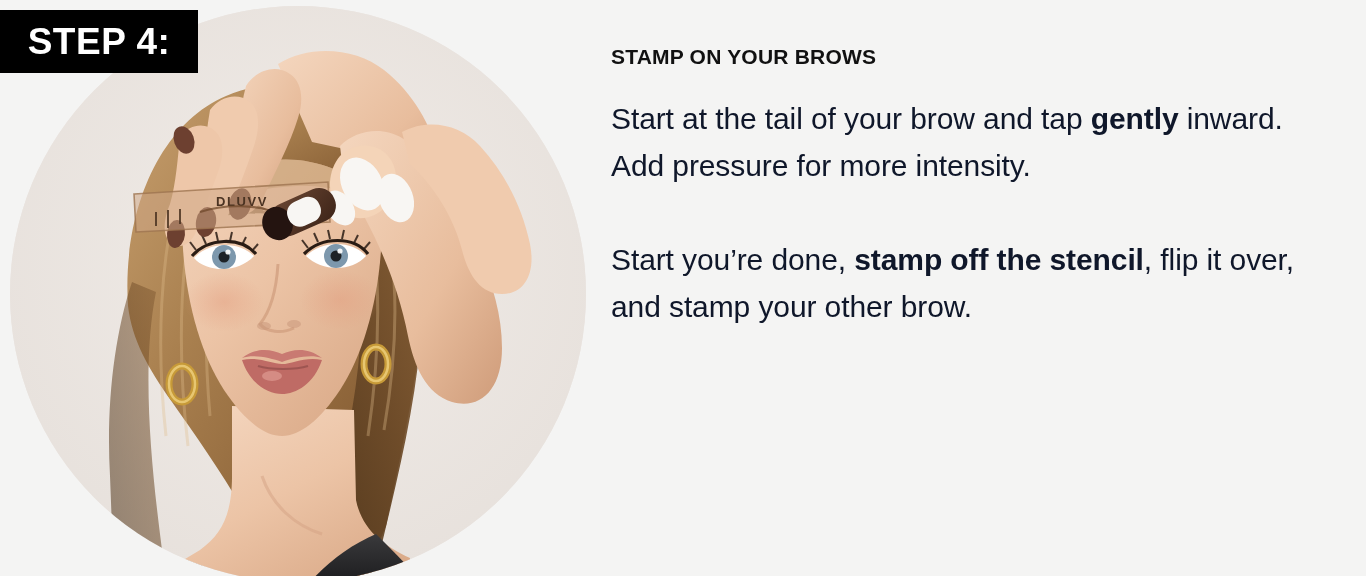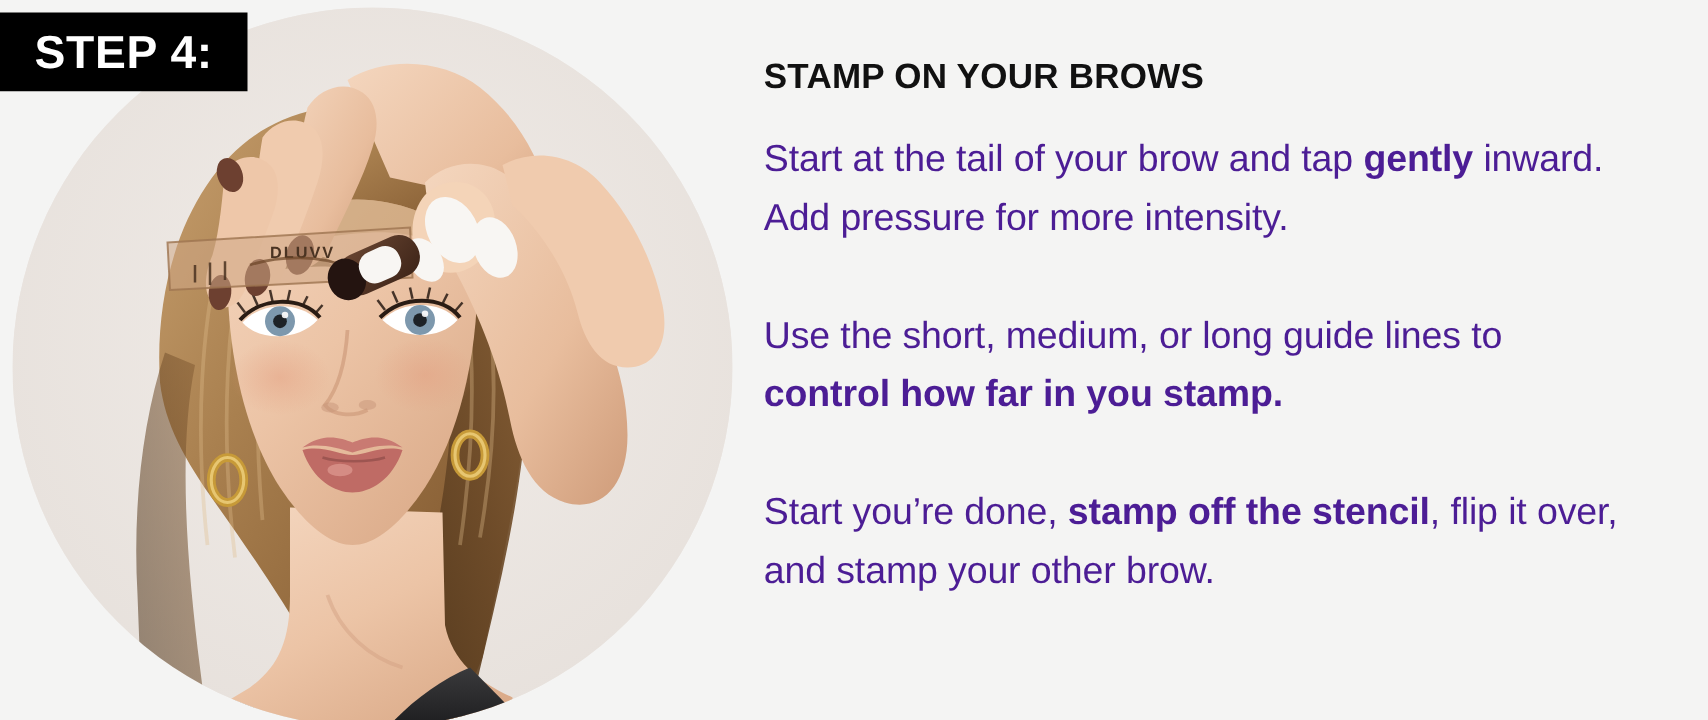--- a/index.html
+++ b/index.html
@@ -73,31 +73,31 @@
   }
 
   
   .copy-panel {
     position: absolute;
     left: 611px;
     top: 44px;
     width: 690px;
   }
   .copy-heading {
-    font-size: 28px;
+    font-size: 21px;
     font-weight: bold;
     color: #111111;
     letter-spacing: 0.2px;
     line-height: 1.2;
     margin: 0 0 26px 0;
   }
   .copy-para {
     font-size: 30px;
     font-weight: normal;
-    color: #4c1d95;
+    color: #0f172a;
     line-height: 47px;
     margin: 0 0 47px 0;
     letter-spacing: -0.1px;
   }
   .copy-para:last-child { margin-bottom: 0; }
   .copy-para b { font-weight: bold; }
 </style>
 </head>
 <body>
 
@@ -303,23 +303,20 @@
   </div>
 
   <div class="copy-panel">
 
     <h1 class="copy-heading">STAMP ON YOUR BROWS</h1>
 
     <p class="copy-para">
       <span>Start at the tail of your brow and tap </span><b>gently</b><span> inward. Add pressure for more intensity.</span>
     </p>
 
-    <p class="copy-para">
-      <span>Use the short, medium, or long guide lines to </span><b>control how far in you stamp.</b>
-    </p>
 
     <p class="copy-para">
       <span>Start you’re done, </span><b>stamp off the stencil</b><span>, flip it over, and stamp your other brow.</span>
     </p>
 
   </div>
 
 </div>
 
 </body></html>

